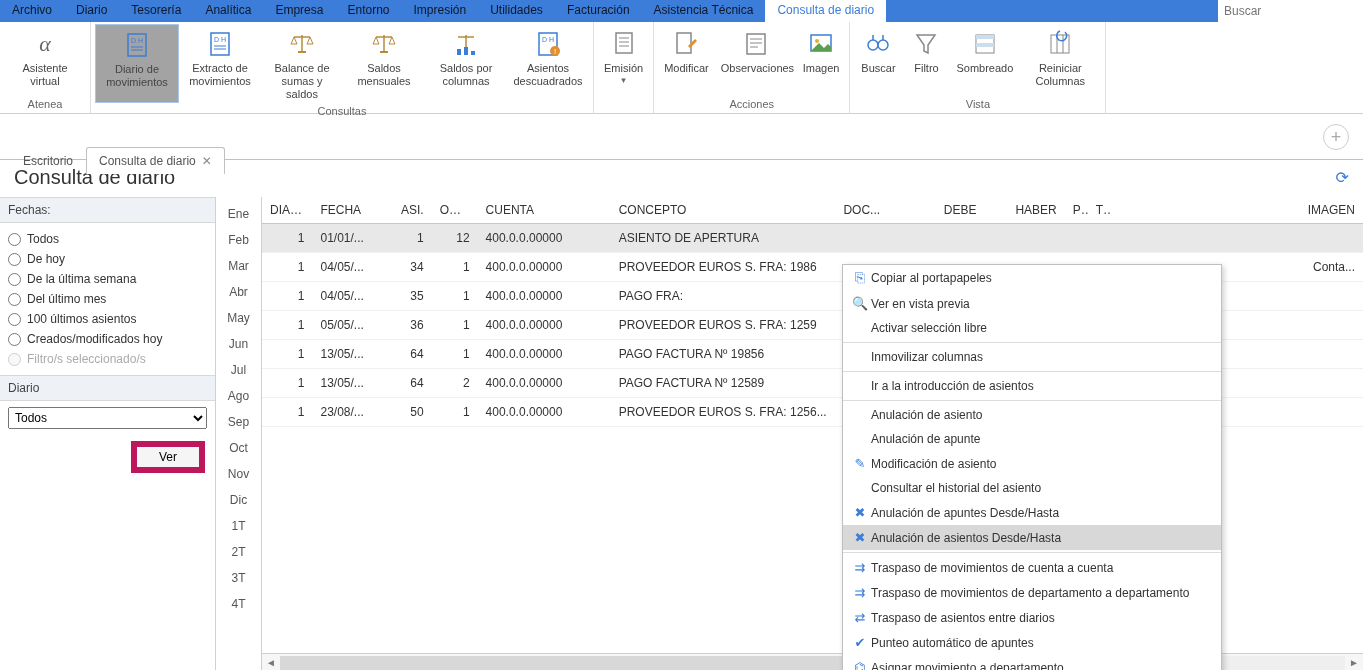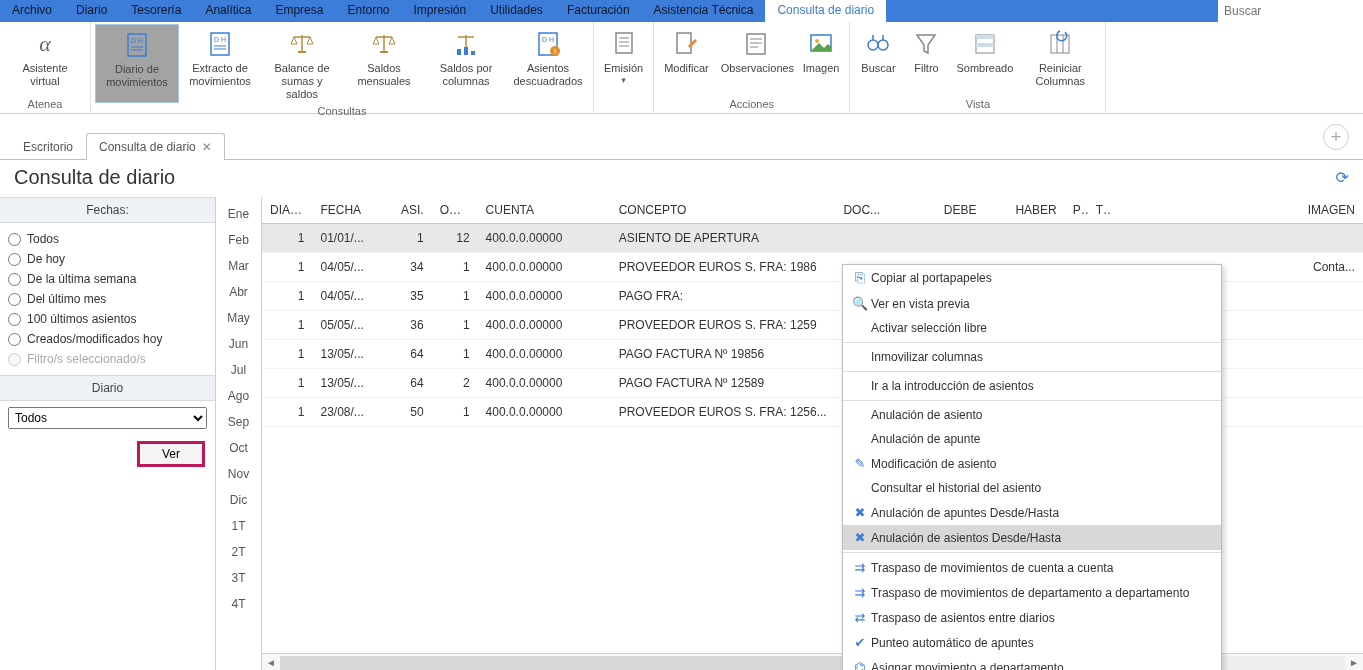--- a/index.html
+++ b/index.html
@@ -16,44 +16,44 @@
   .ribbon-group { display: flex; flex-direction: column; border-right: 1px solid #e0e0e0; padding: 2px 4px 0; }
   .ribbon-buttons { display: flex; flex: 1; }
   .ribbon-btn { display: flex; flex-direction: column; align-items: center; justify-content: flex-start; padding: 4px 6px 2px; text-align: center; cursor: pointer; min-width: 48px; }
   .ribbon-btn.active { background: #a3a3a3; border: 1px solid #aac6e8; }
   .ribbon-btn .icon-box { width: 32px; height: 32px; display: flex; align-items: center; justify-content: center; margin-bottom: 2px; }
   .ribbon-btn .label { font-size: 11px; line-height: 13px; color: #444; max-width: 70px; }
   .ribbon-group-label { text-align: center; font-size: 11px; color: #666; padding: 2px 0 3px; }
   
   
   .tabstrip { display: flex; align-items: flex-end; height: 46px; border-bottom: 1px solid #c0c0c0; padding: 0 10px; position: relative; }
-  .tabstrip .tab { padding: 6px 12px; font-size: 12px; color: #555; cursor: pointer; border: 1px solid transparent; border-bottom: none; position: relative; top: 1px; }
+  .tabstrip .tab { padding: 6px 12px; font-size: 12px; color: #555; cursor: pointer; border: 1px solid transparent; border-bottom: none; position: relative; top: 15px; }
   .tabstrip .tab.active { border-color: #c0c0c0; background: #fff; border-top-left-radius: 3px; border-top-right-radius: 3px; margin-top: 44px; }
   .tabstrip .tab .close-x { margin-left: 6px; color: #888; }
   .add-tab { position: absolute; right: 14px; top: 10px; width: 26px; height: 26px; border: 1px solid #ccc; border-radius: 50%; display:flex; align-items:center; justify-content:center; color:#aaa; font-size:18px; cursor:pointer; }
   
   
   .page-header { display:flex; align-items:center; padding: 6px 14px 8px; }
   .page-header h1 { font-size: 20px; font-weight: 400; color: #333; }
   .refresh-ico { margin-left:auto; color:#3b7dd8; font-size:16px; cursor:pointer; }
   
   
   .body { display: flex; height: calc(670px - 22px - 92px - 46px - 36px); }
   
   
   .leftpane { width: 216px; border-right: 1px solid #d0d0d0; display:flex; flex-direction:column; }
-  .section-header { background: #eef2f7; padding: 5px 8px; font-size: 12px; color: #444; border-top:1px solid #d8d8d8; border-bottom:1px solid #d8d8d8;text-align:center; }
+  .section-header { background: #eef2f7; padding: 5px 8px; font-size: 12px; color: #444; border-top:1px solid #d8d8d8; border-bottom:1px solid #d8d8d8; }
   .radio-list { padding: 6px 8px; }
   .radio-row { display:flex; align-items:center; padding: 3px 0; font-size:12px; color:#333; cursor:pointer; }
   .radio-row input { margin-right: 6px; }
   .radio-row.disabled { color: #aaa; }
   .diario-select { margin: 6px 8px; display:flex; }
   .diario-select select { flex:1; font-size:12px; padding:2px; }
   .ver-btn-row { text-align:right; padding: 6px 10px; }
-  .ver-btn { padding: 3px 22px; font-size:12px; background:#f5f5f5; border:3px solid #be185d; cursor:pointer; }
+  .ver-btn { padding: 3px 22px; font-size:12px; background:#f5f5f5; border:6px solid #be185d; cursor:pointer; }
   
   
   .periodstrip { width: 46px; border-right:1px solid #d0d0d0; padding-top:4px; }
   .periodstrip .p { text-align:center; font-size:12px; color:#555; padding:6px 0; cursor:pointer; }
   
   
   .grid-wrap { flex:1; display:flex; flex-direction:column; position:relative; }
   .grid { flex:1; overflow:hidden; }
   table.data { border-collapse: collapse; width: 100%; table-layout: fixed; }
   table.data th { text-align:left; font-weight:400; font-size:12px; color:#333; padding:6px 8px; border-bottom:1px solid #c8c8c8; background:#fff; white-space:nowrap; overflow:hidden; text-overflow:ellipsis; }

